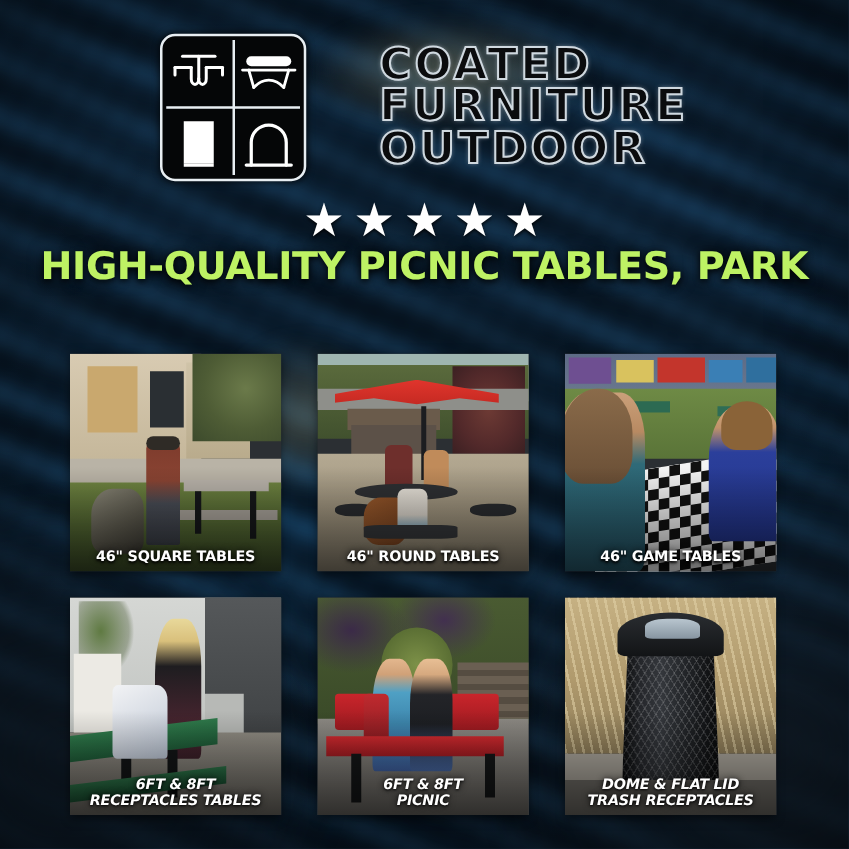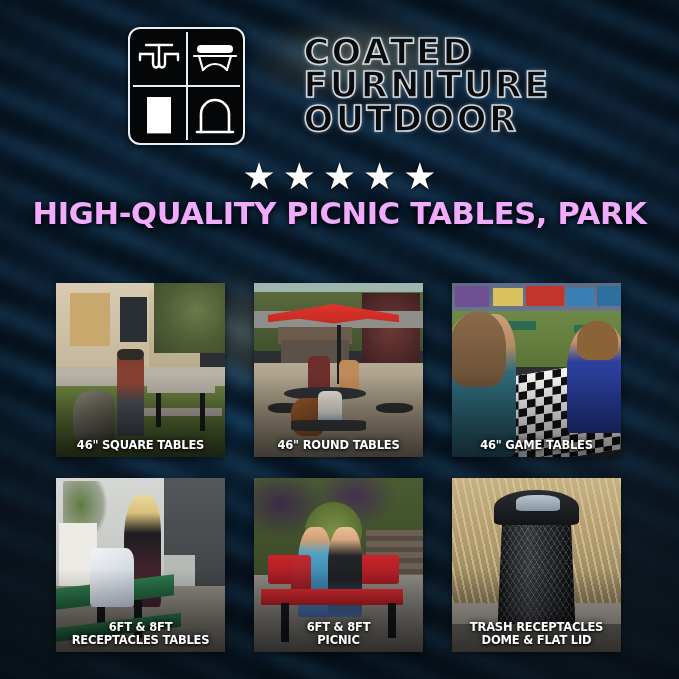--- a/index.html
+++ b/index.html
@@ -109,36 +109,36 @@
     display:flex;align-items:center;justify-content:center;gap:7px;
   }
   .stars span{
     font-size:37px;line-height:1;color:#ffffff;
     text-shadow:0 1px 3px rgba(0,0,0,.85);
   }
 
   
   .headline{
     position:absolute;left:30px;right:30px;top:198px;
-    text-align:center;color:#f0abfc;
+    text-align:center;color:#bef264;
     font-family:"DejaVu Sans", sans-serif;
     font-weight:700;
     font-size:30.5px;
     line-height:1.08;
     letter-spacing:-.3px;
     text-shadow:0 2px 5px rgba(0,0,0,.9), 0 0 12px rgba(0,0,0,.6);
   }
   .headline .l2{display:block;}
 
   
   .grid{
     position:absolute;left:56px;top:283px;width:566px;
   }
   .grid-row{display:flex;gap:29px;}
-  .grid-row + .grid-row{margin-top:21px;}
+  .grid-row + .grid-row{margin-top:21px;font-style:italic;}
   .tile{
     position:relative;width:169px;height:174px;overflow:hidden;
     background:#2b2f33;
     box-shadow:0 2px 7px rgba(0,0,0,.55);
   }
   .tile .photo{position:absolute;inset:0;overflow:hidden;}
   .tile .cap{
     position:absolute;left:2px;right:2px;bottom:5px;
     text-align:center;color:#fff;
     font-family:"DejaVu Sans", sans-serif;
@@ -506,21 +506,21 @@
               <div class="p6-grass2"></div>
             <div class="p6-pave"></div>
               <div class="p6-pave2"></div>
             <div class="p6-can"></div>
               <div class="p6-mesh"></div>
             <div class="p6-dome"></div>
               <div class="p6-slot"></div>
             <div class="photo-shade"></div>
           </div>
           <div class="cap">
+            <span class="cl">DOME &amp; FLAT LID</span>
             <span class="cl">TRASH RECEPTACLES</span>
-            <span class="cl">DOME &amp; FLAT LID</span>
           </div>
         </div>
       </div>
 
     </div>
   </div>
 </div>
 
 </body></html>

